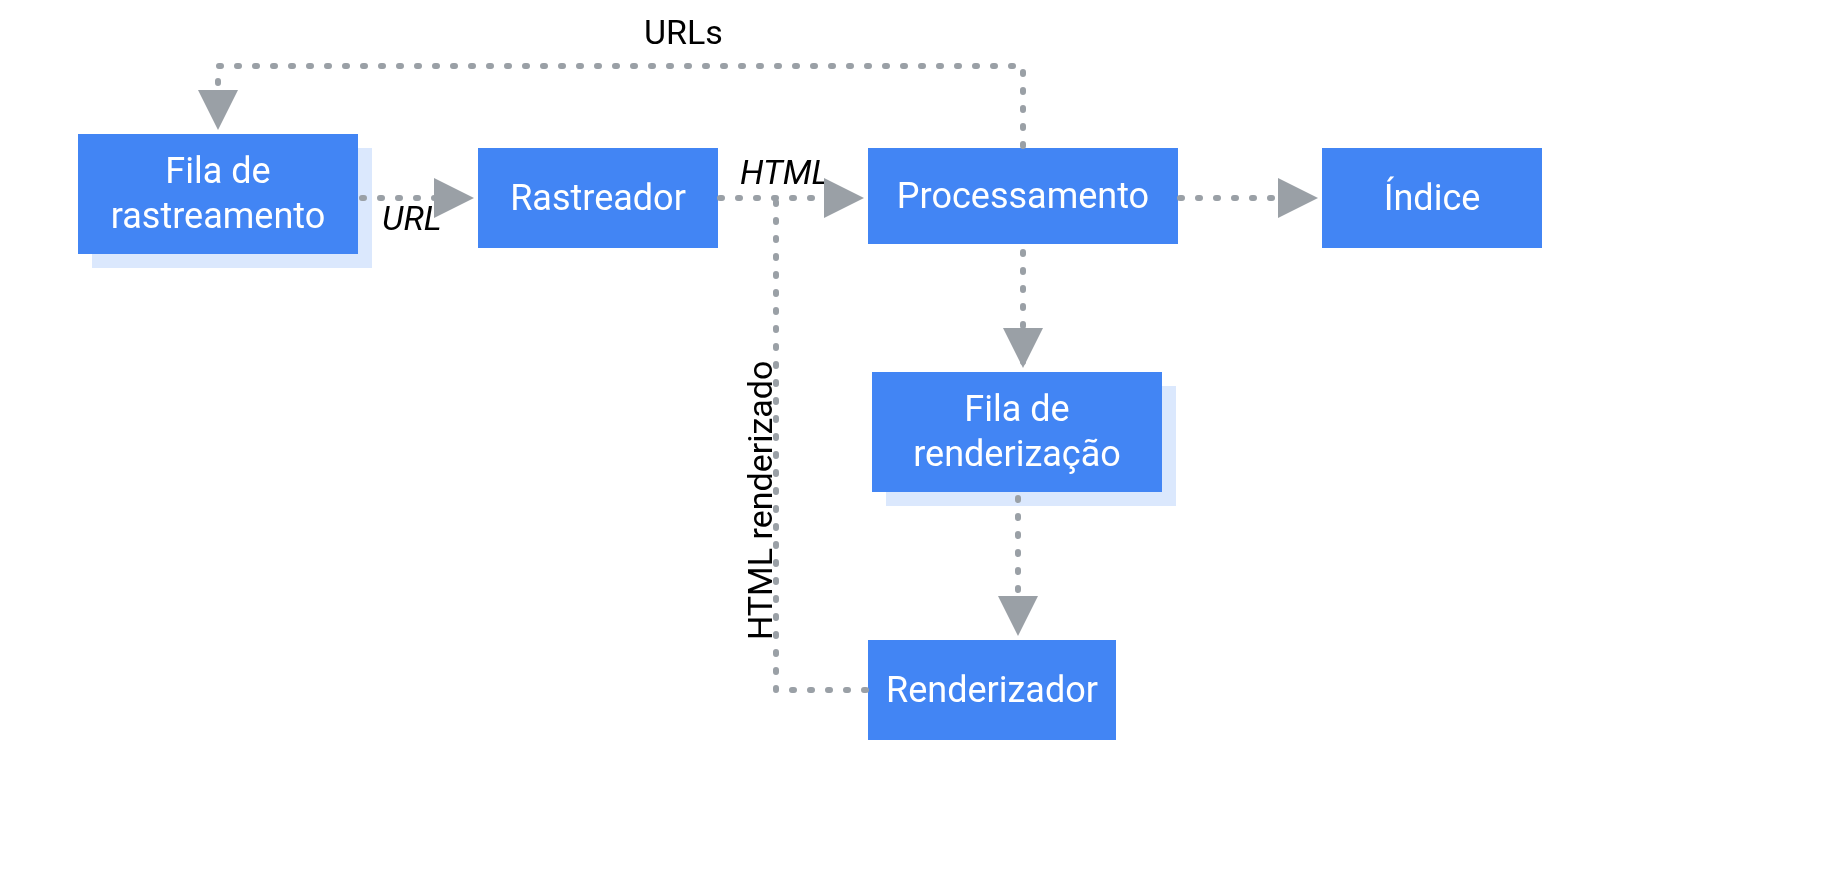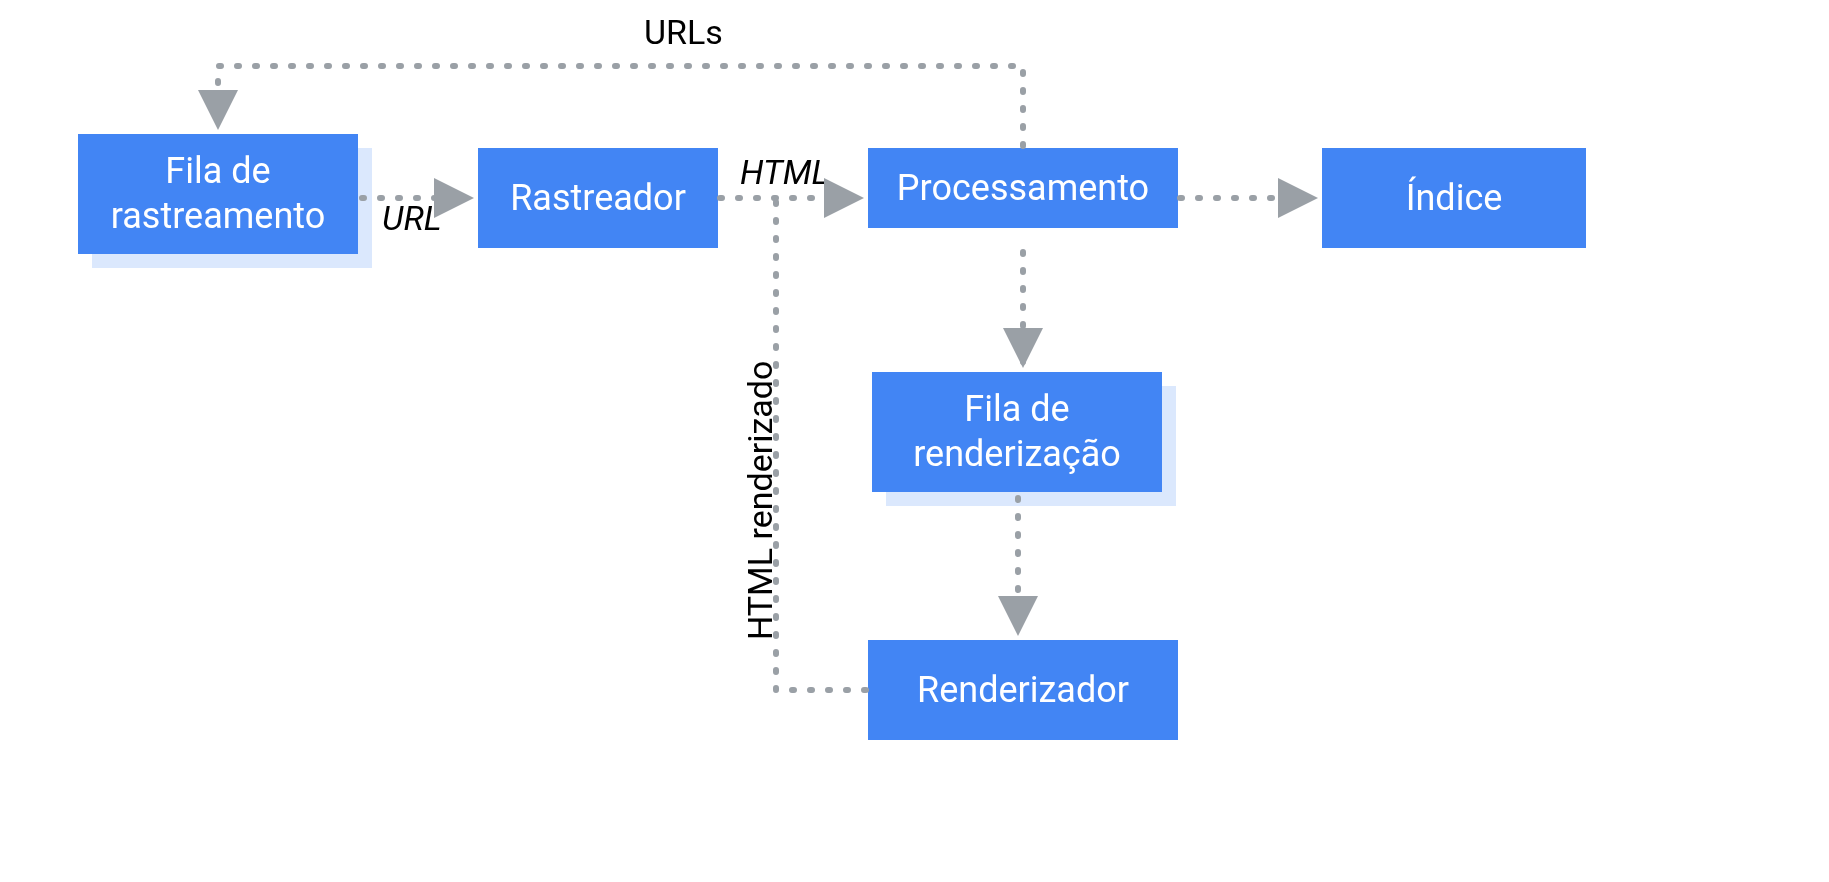--- a/index.html
+++ b/index.html
@@ -62,33 +62,33 @@
   <div class="shadow" style="left:886px; top:386px; width:290px; height:120px;"></div>
 
   <div class="box" style="left:78px; top:134px; width:280px; height:120px;">
     <span>Fila de<br>rastreamento</span>
   </div>
 
   <div class="box" style="left:478px; top:148px; width:240px; height:100px;align-items:center;">
     <span>Rastreador</span>
   </div>
 
-  <div class="box" style="left:868px; top:148px; width:310px; height:80px;">
+  <div class="box" style="left:868px; top:148px; width:310px; height:96px;">
     <span>Processamento</span>
   </div>
 
-  <div class="box" style="left:1322px; top:148px; width:264px; height:100px;">
+  <div class="box" style="left:1322px; top:148px; width:220px; height:100px;">
     <span>Índice</span>
   </div>
 
   <div class="box" style="left:872px; top:372px; width:290px; height:120px;">
     <span>Fila de<br>renderização</span>
   </div>
 
-  <div class="box" style="left:868px; top:640px; width:310px; height:100px;">
+  <div class="box" style="left:868px; top:640px; width:248px; height:100px;">
     <span>Renderizador</span>
   </div>
 
   <div class="edge-label" style="left:644px; top:12px;">URLs</div>
   <div class="edge-label" style="left:382px; top:198px;font-style:italic;">URL</div>
   <div class="edge-label" style="left:740px; top:152px;font-style:italic;">HTML</div>
   <div class="edge-label rot" style="left:740px; top:640px;">HTML renderizado</div>
 
   <svg class="lines" viewBox="0 0 1829 882">
     <defs>

